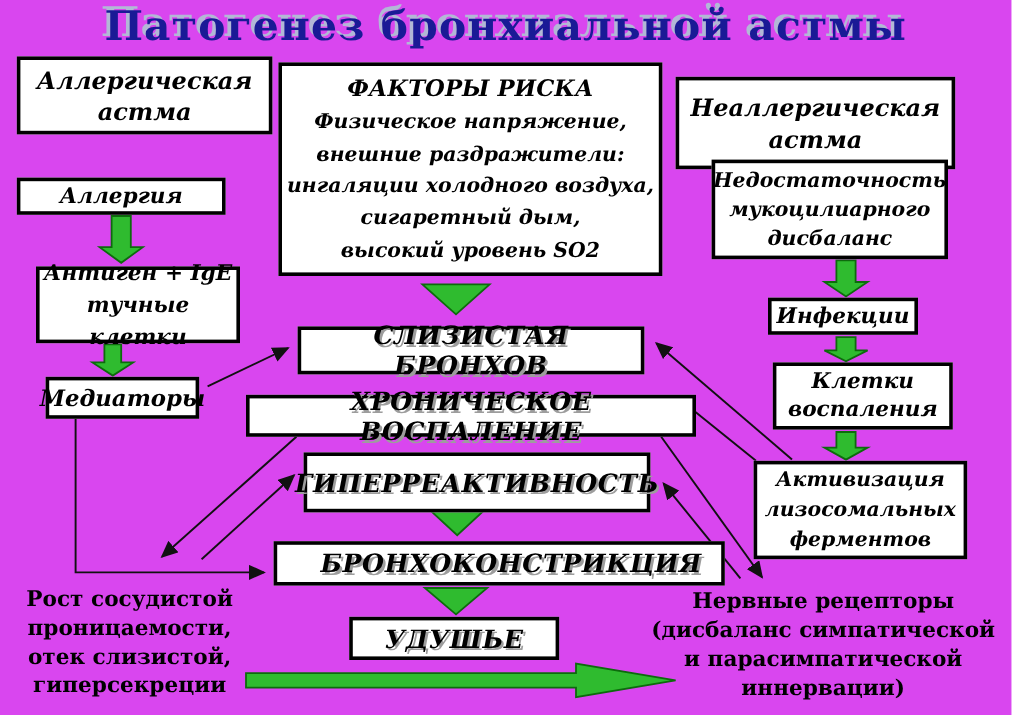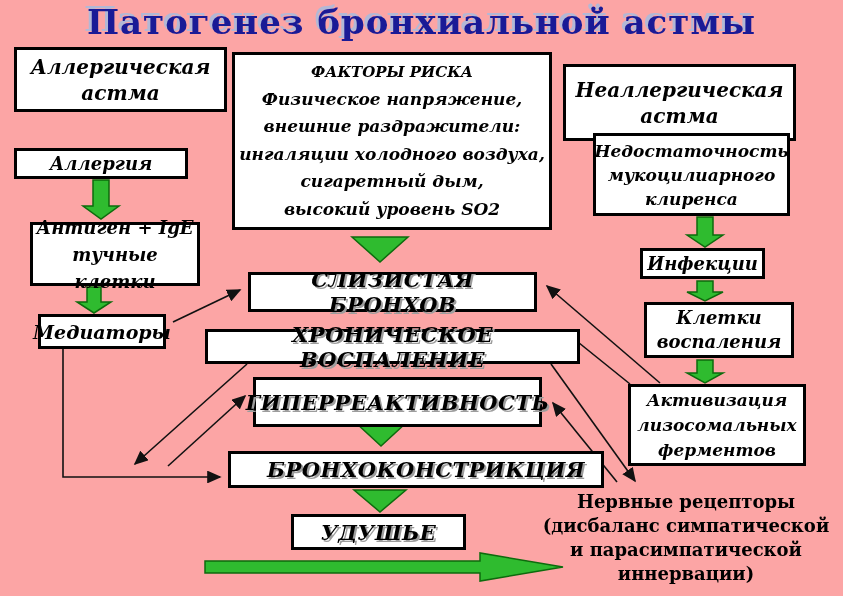--- a/index.html
+++ b/index.html
@@ -1,33 +1,33 @@
 <!DOCTYPE html>
 <html><head>
 <meta charset="utf-8">
 <style>
   html,body{margin:0;padding:0;background:#ffffff;}
   #canvas{
-    position:relative;width:843px;height:596px;background:#fca5a5;overflow:hidden;
+    position:relative;width:843px;height:596px;background:#d946ef;overflow:hidden;
     font-family:"DejaVu Serif","Liberation Serif",serif;color:#000;
   }
   .title{
     position:absolute;left:0;top:2px;width:843px;text-align:center;
     font-size:34px;font-weight:bold;color:#1a1a96;letter-spacing:1px;
     text-shadow:-3px -3px 0 #b2b8d6;
   }
   .box{
     position:absolute;border:3px solid #000;background:#fff;box-sizing:border-box;
     display:flex;align-items:center;justify-content:center;text-align:center;
     font-weight:bold;
     font-style:italic;
   }
   .b-allergic   {left:14px;  top:47px;  width:213px; height:65px; font-size:20px; line-height:26px;}
   .b-risk       {left:232px; top:52px;  width:320px; height:178px; flex-direction:column; justify-content:space-between; padding:8px 2px;}
-  .risk-title   {font-size:15px; font-weight:bold;}
+  .risk-title   {font-size:19px; font-weight:bold;}
   .risk-line    {font-size:17px; font-weight:bold;}
   .b-nonallergic{left:563px; top:64px;  width:233px; height:77px; font-size:20px; line-height:26px;}
   .b-allergy    {left:14px;  top:148px; width:174px; height:31px; font-size:18px;}
   .b-antigen    {left:30px;  top:222px; width:170px; height:64px; font-size:18px; line-height:27px; flex-direction:column;}
   .b-mediators  {left:38px;  top:314px; width:128px; height:35px; font-size:19px;}
   .b-mucocil    {left:593px; top:133px; width:197px; height:83px; font-size:17px; line-height:24px; padding:0 2px;}
   .b-infections {left:640px; top:248px; width:125px; height:31px; font-size:18px;}
   .b-cells      {left:644px; top:302px; width:150px; height:56px; font-size:18px; line-height:24px;}
   .b-lysosomal  {left:628px; top:384px; width:178px; height:82px; font-size:17px; line-height:25px;}
   .b-mucosa     {left:248px; top:272px; width:289px; height:40px; font-size:21px; font-style:italic; letter-spacing:0.5px; text-shadow:2px 2px 0 #9d9d9d;}
@@ -87,31 +87,37 @@
   </div>
   <div class="box b-nonallergic">Неаллергическая астма</div>
 
   <div class="box b-allergy">Аллергия</div>
   <div class="box b-antigen">
     <div>Антиген + IgE</div>
     <div>тучные клетки</div>
   </div>
   <div class="box b-mediators">Медиаторы</div>
 
-  <div class="box b-mucocil">Недостаточность мукоцилиарного клиренса</div>
+  <div class="box b-mucocil">Недостаточность мукоцилиарного дисбаланс</div>
   <div class="box b-infections">Инфекции</div>
   <div class="box b-cells">Клетки воспаления</div>
   <div class="box b-lysosomal">Активизация лизосомальных ферментов</div>
 
   <div class="box b-mucosa">СЛИЗИСТАЯ БРОНХОВ</div>
   <div class="box b-chronic">ХРОНИЧЕСКОЕ ВОСПАЛЕНИЕ</div>
   <div class="box b-hyper">ГИПЕРРЕАКТИВНОСТЬ</div>
   <div class="box b-broncho">БРОНХОКОНСТРИКЦИЯ</div>
   <div class="box b-suffoc">УДУШЬЕ</div>
 
+  <div class="note note-left">
+    <div>Рост сосудистой</div>
+    <div>проницаемости,</div>
+    <div>отек слизистой,</div>
+    <div>гиперсекреции</div>
+  </div>
   <div class="note note-right">
     <div>Нервные рецепторы</div>
     <div>(дисбаланс симпатической</div>
     <div>и парасимпатической</div>
     <div>иннервации)</div>
   </div>
 
 </div>
 
 </body></html>

